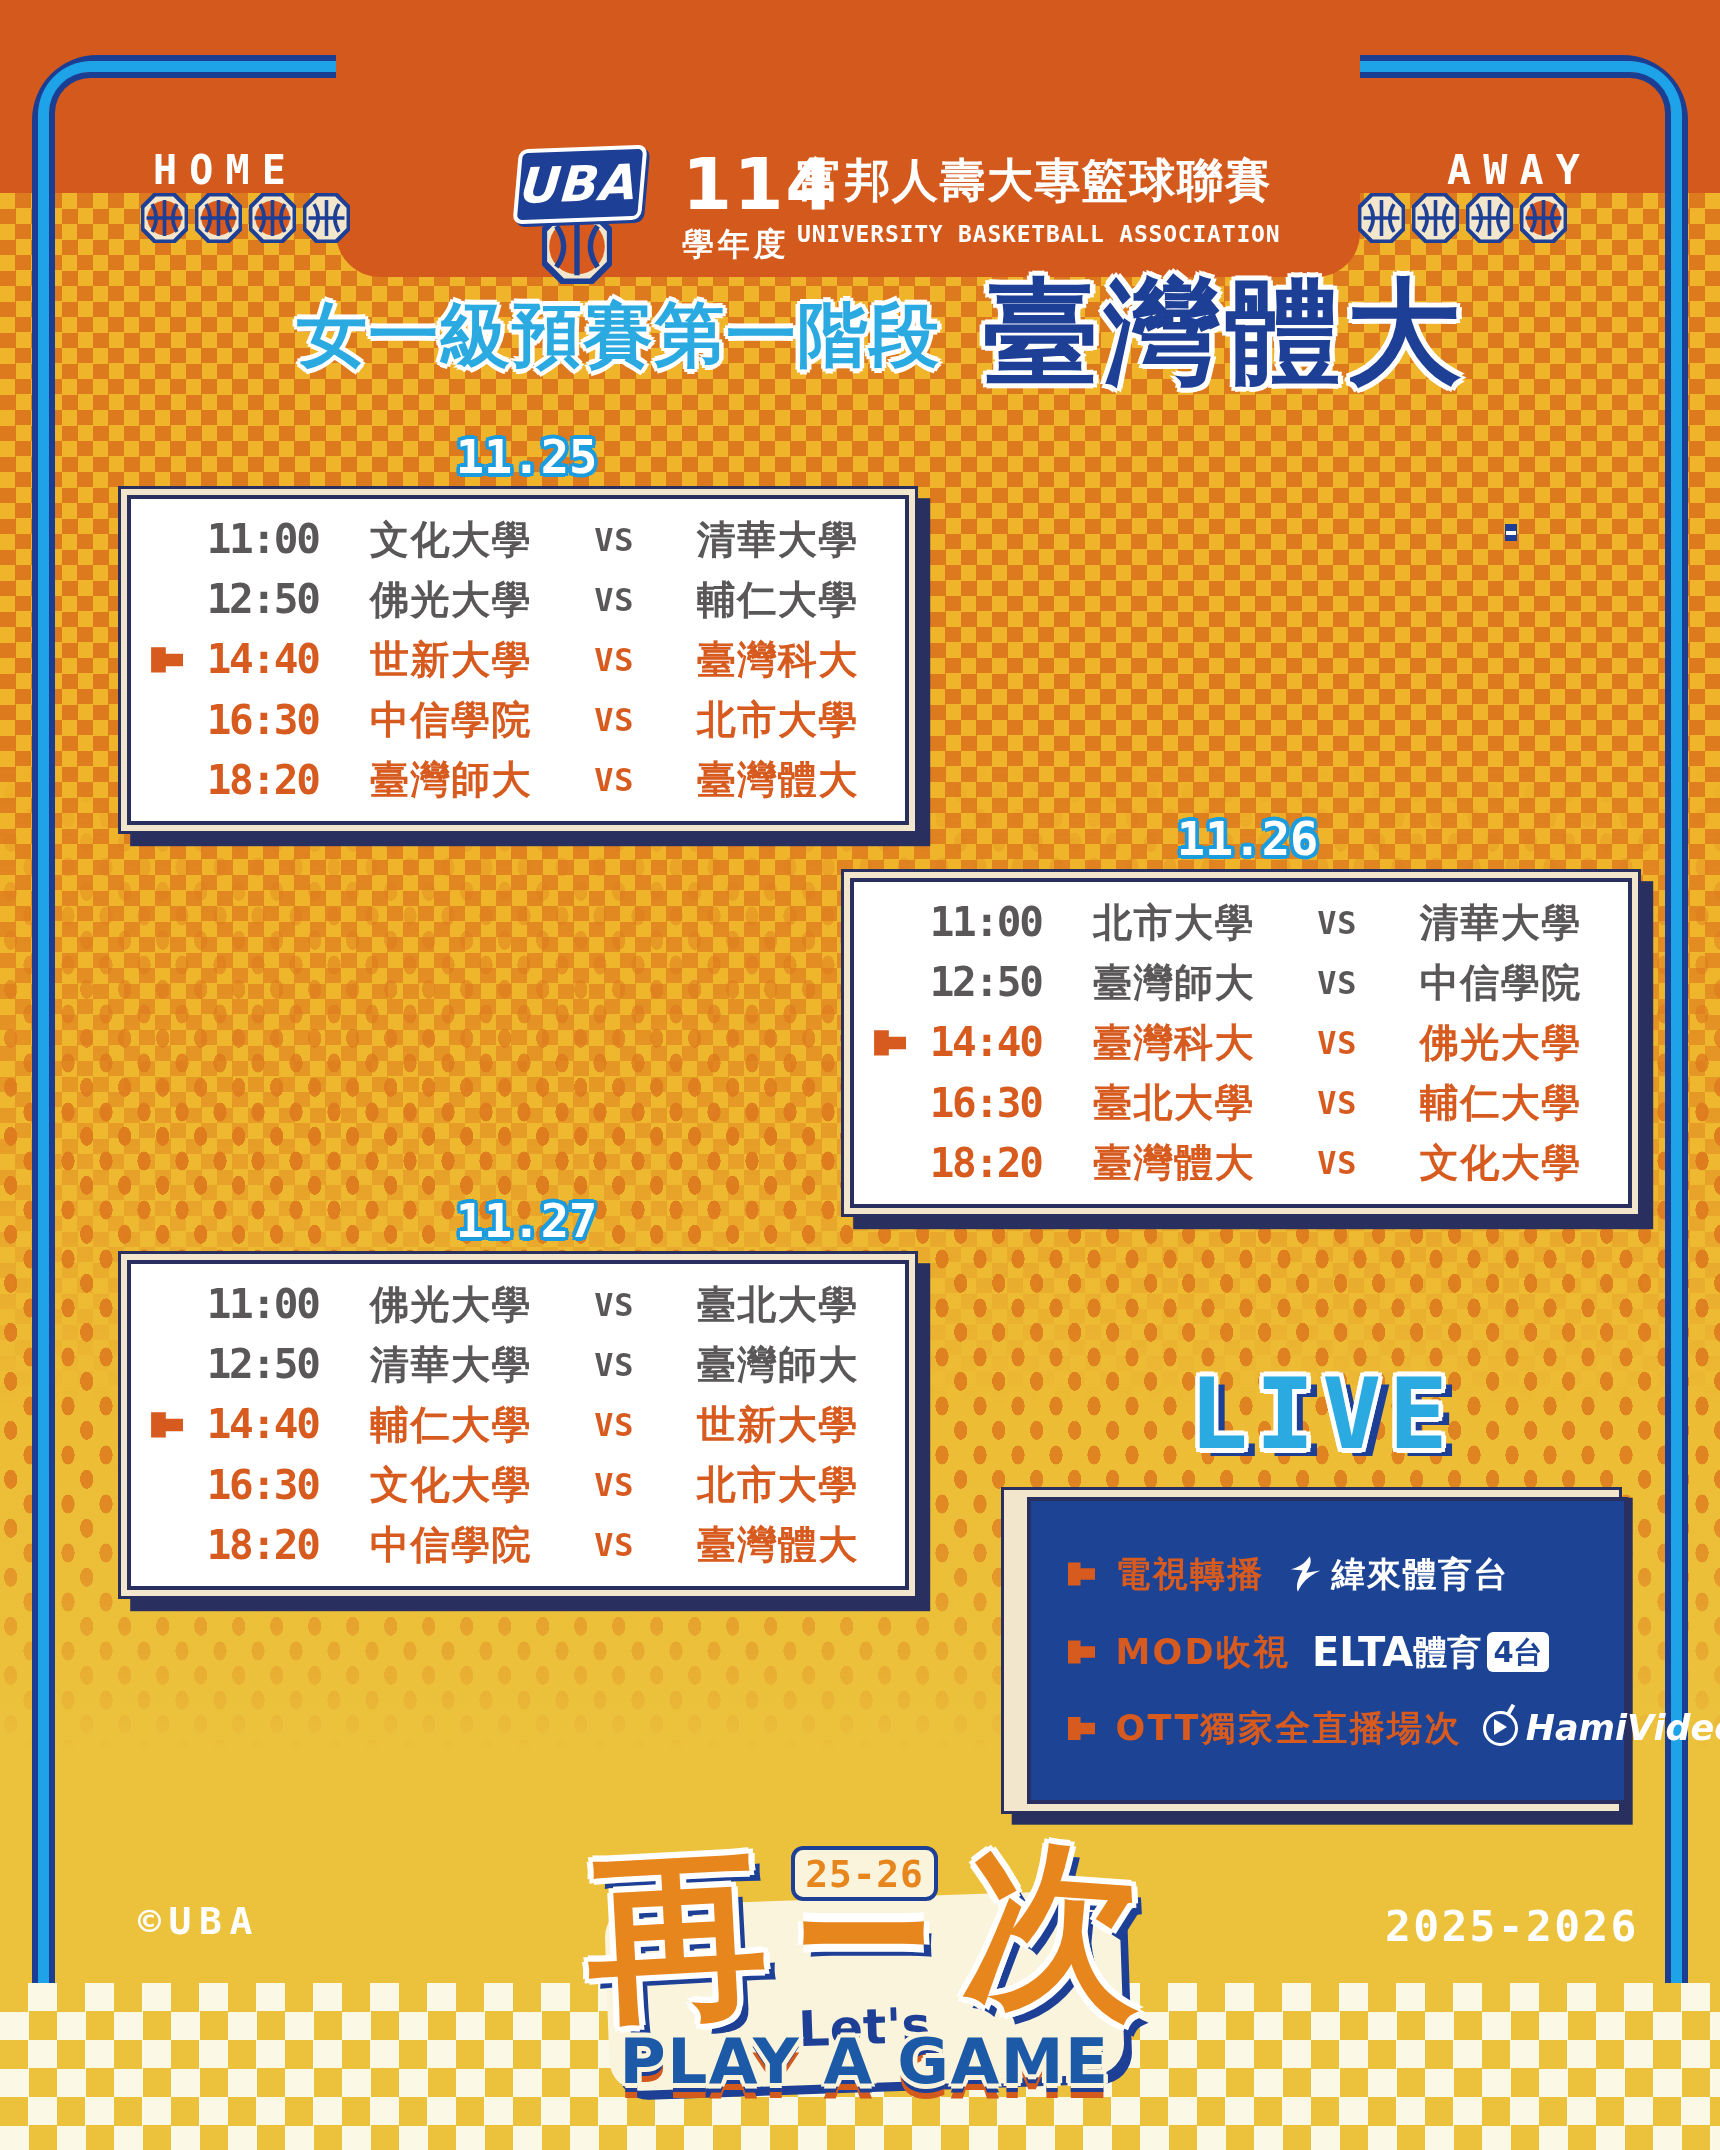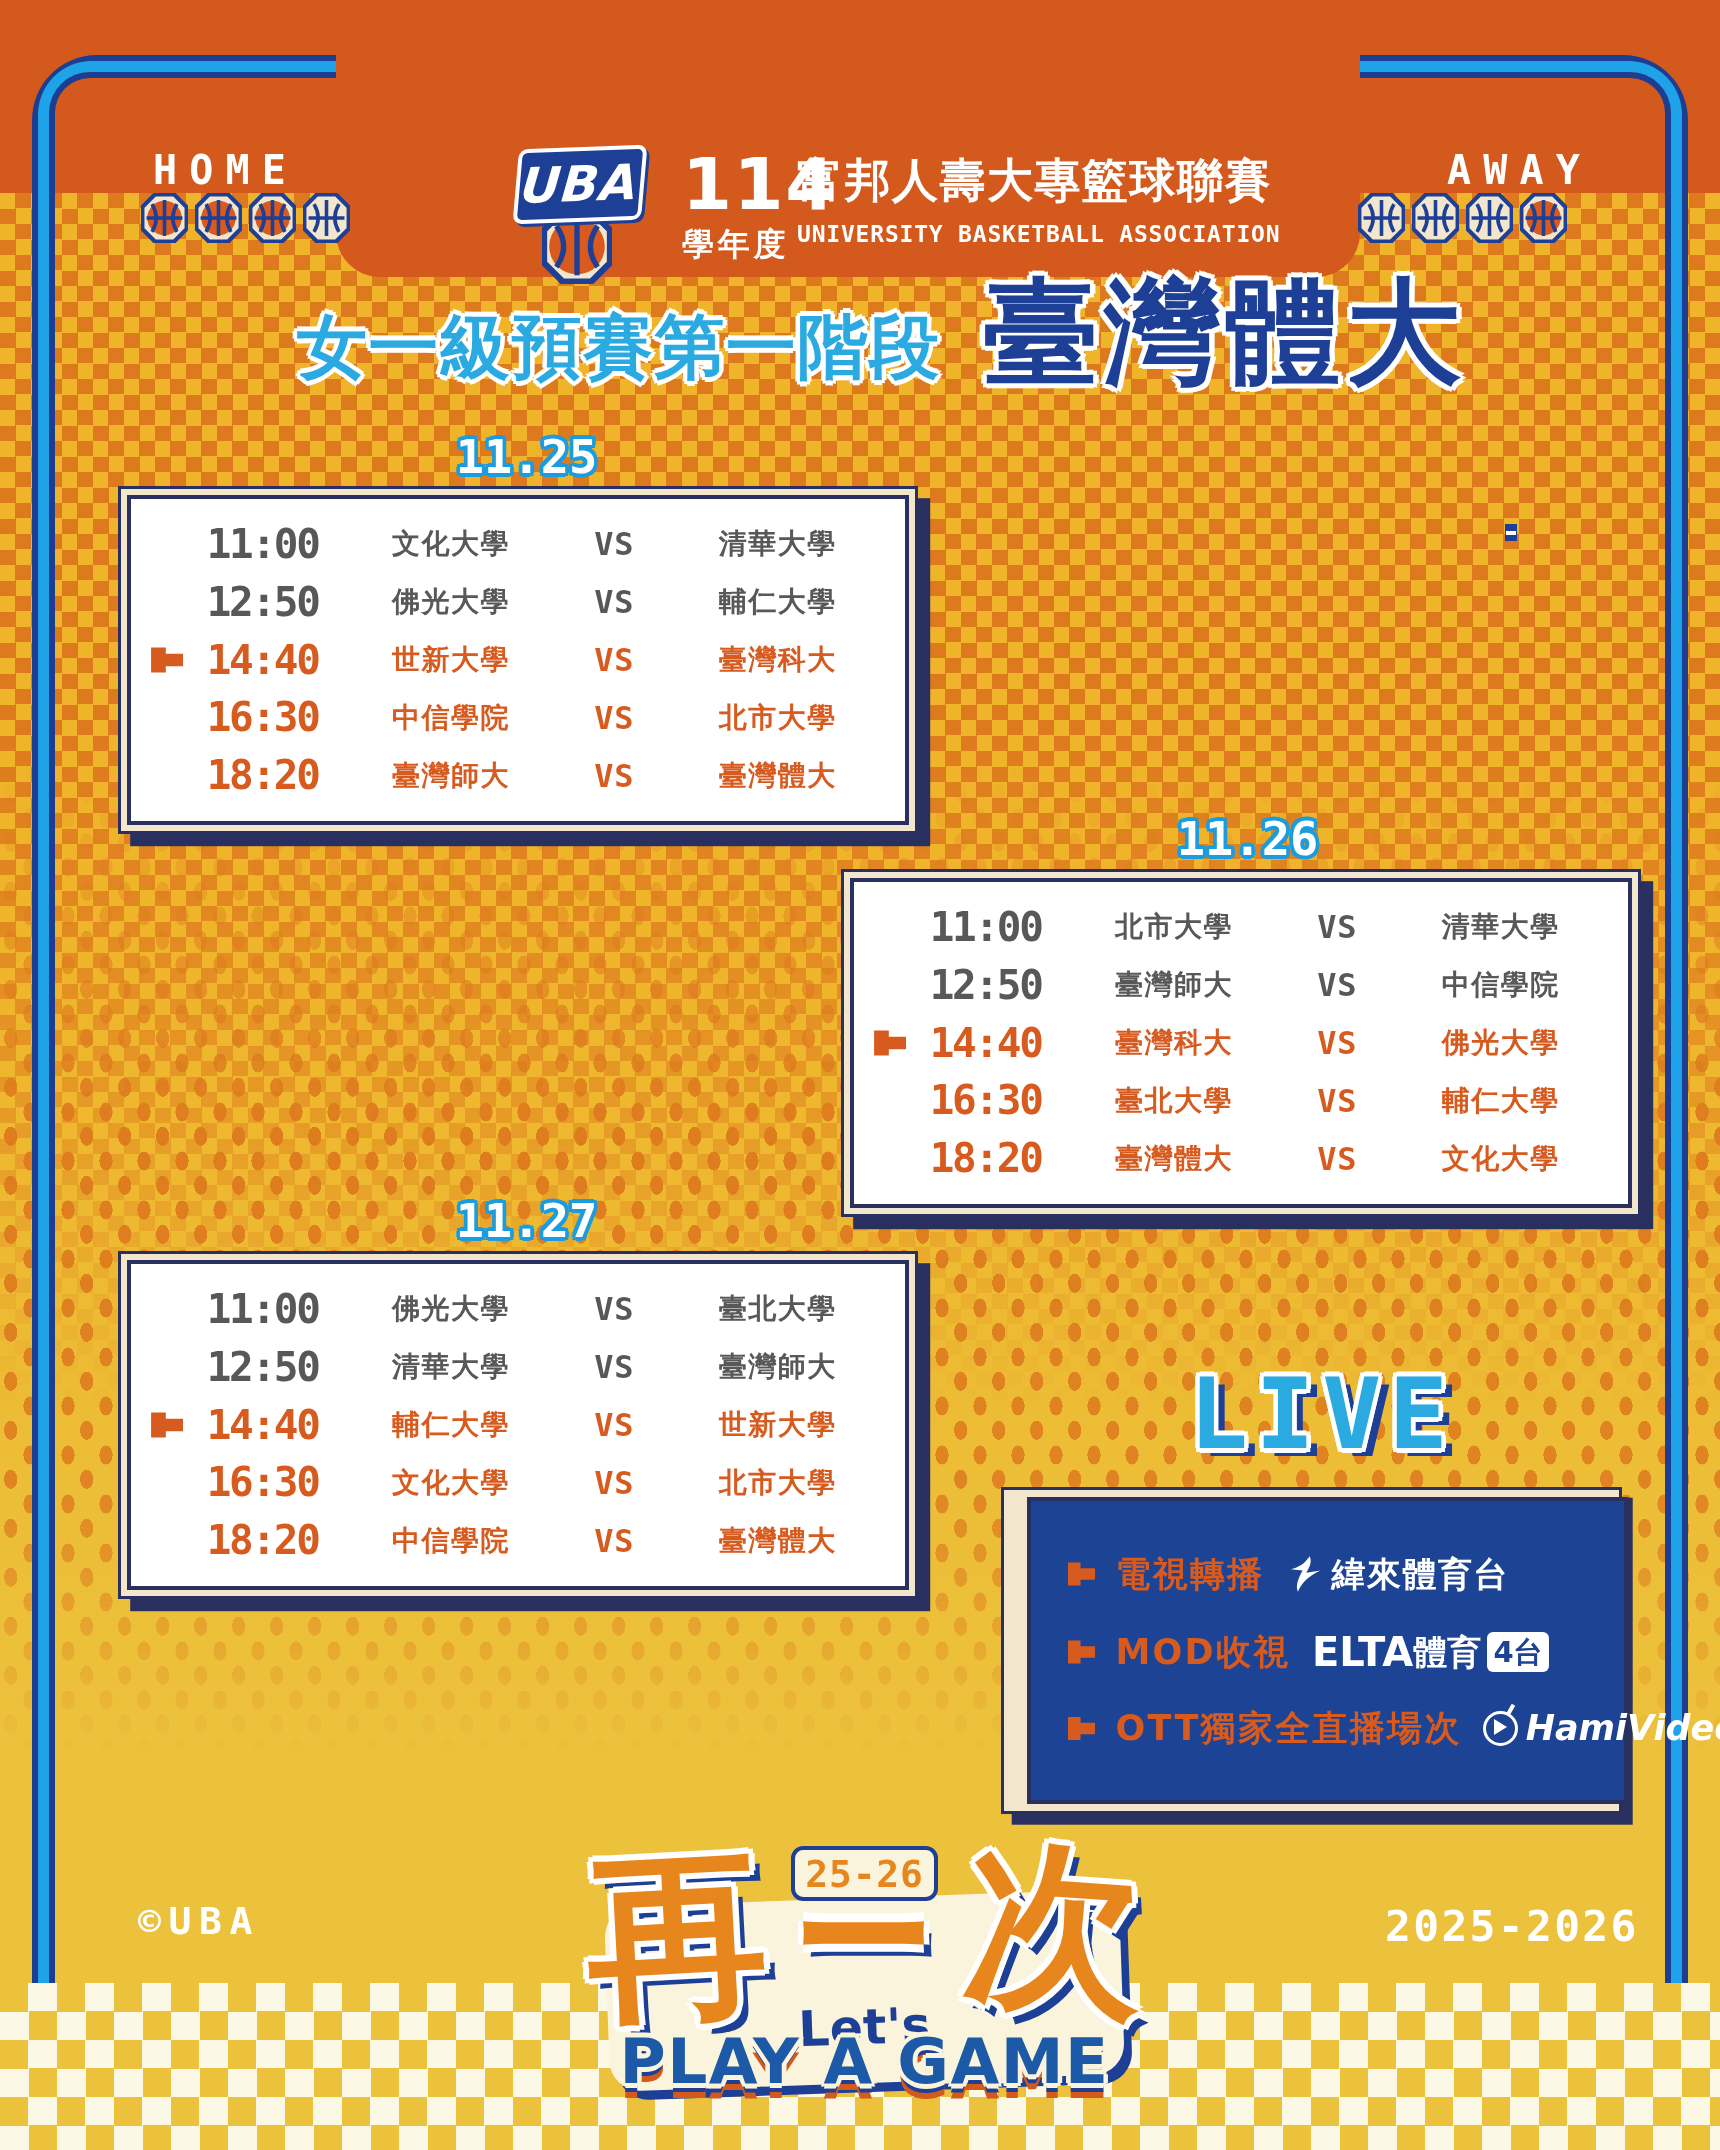--- a/index.html
+++ b/index.html
@@ -59,41 +59,41 @@
   .uba-ball{position:absolute;left:31px;bottom:-3.1px;width:70px;height:54px;z-index:1;}
   .uba-ball svg{width:70px;height:75px;}
   .hdr-year{position:absolute;left:682px;top:148px;color:#fff;text-align:left;}
   .hdr-year .y{font:900 72px/1 var(--sans);letter-spacing:1.5px;}
   .hdr-year .ys{font:700 32px/1 var(--sans);letter-spacing:3.8px;margin-top:7.6px;}
   .hdr-title-zh{position:absolute;left:797px;top:157px;color:#fff;font:900 46px/1 var(--sans);letter-spacing:1.5px;}
   .hdr-title-en{position:absolute;left:797px;top:223px;color:#fff;font:900 23px/1 var(--mono);letter-spacing:0.8px;}
   
   .ow{text-shadow:-4.6px 0 0 #fff,4.6px 0 0 #fff,0 -4.6px 0 #fff,0 4.6px 0 #fff,
       -3.1px -3.1px 0 #fff,3.1px -3.1px 0 #fff,-3.1px 3.1px 0 #fff,3.1px 3.1px 0 #fff;}
-  .stage-label{position:absolute;left:297px;top:312px;color:var(--sky);font:900 70px/1 var(--sans);letter-spacing:1.5px;}
+  .stage-label{position:absolute;left:297px;top:300px;color:var(--sky);font:900 70px/1 var(--sans);letter-spacing:1.5px;}
   .stage-team{position:absolute;left:983px;top:275px;color:var(--navy);font:900 115px/1 var(--sans);letter-spacing:6.1px;
     text-shadow:-5.4px 0 0 #fff,5.4px 0 0 #fff,0 -5.4px 0 #fff,0 5.4px 0 #fff,
       -3.8px -3.8px 0 #fff,3.8px -3.8px 0 #fff,-3.8px 3.8px 0 #fff,3.8px 3.8px 0 #fff;}
   .date-tag{position:absolute;width:153px;text-align:center;color:#fff;font:900 47px/1 var(--mono);letter-spacing:0px;
     text-shadow:-3.8px 0 0 var(--sky-deep),3.8px 0 0 var(--sky-deep),0 -3.8px 0 var(--sky-deep),0 3.8px 0 var(--sky-deep),
       -3.1px -3.1px 0 var(--sky-deep),3.1px -3.1px 0 var(--sky-deep),-3.1px 3.1px 0 var(--sky-deep),3.1px 3.1px 0 var(--sky-deep);}
   .dt-1{left:450px;top:433px;} .dt-2{left:1171px;top:815px;} .dt-3{left:450px;top:1197px;}
   
   .tbl{position:absolute;width:800px;height:348px;background:var(--cream);
     border:3.1px solid var(--tbl-navy);padding:6.1px;box-shadow:12.2px 12.2px 0 var(--tbl-navy);}
   .tbl-inner{width:100%;height:100%;background:#fff;border:4.6px solid var(--tbl-navy);
     display:flex;flex-direction:column;justify-content:space-evenly;padding:7.6px 7.6px 7.6px 20px;}
   .tbl-1{left:118px;top:486px;} .tbl-2{left:841px;top:869px;} .tbl-3{left:118px;top:1251px;}
   .game-row{display:flex;align-items:center;font-weight:900;}
   .game-row.gray{color:var(--gray);} .game-row.orange{color:var(--torange);}
   .arrow{width:32px;height:35px;background:var(--torange);margin-right:10.7px;flex:0 0 32px;
     clip-path:polygon(0 14%,46% 14%,46% 32%,100% 32%,100% 68%,46% 68%,46% 86%,0 86%);}
   .arrow.off{visibility:hidden;}
   .g-time{width:145px;text-align:center;font:900 41px/1 var(--mono);letter-spacing:-2.3px;}
-  .g-team{width:252px;text-align:center;font-size:28px;letter-spacing:1.5px;}
+  .g-team{width:252px;text-align:center;font-size:39px;letter-spacing:1.5px;}
   .g-vs{width:92px;text-align:center;font:900 32px/1 var(--mono);letter-spacing:0.8px;}
   
   .live-title{position:absolute;left:1189px;top:1365px;color:var(--sky);font:900 98px/1 var(--mono);letter-spacing:7.6px;
     text-shadow:-4.6px 0 0 #fff,4.6px 0 0 #fff,0 -4.6px 0 #fff,0 4.6px 0 #fff,
       -3.8px -3.8px 0 #fff,3.8px -3.8px 0 #fff,-3.8px 3.8px 0 #fff,3.8px 3.8px 0 #fff,
       10.7px 8.4px 0 var(--navy);}
   .live-box{position:absolute;left:1001px;top:1487px;width:621px;height:327px;background:var(--cream);
     border:3.1px solid var(--tbl-navy);padding:6.9px;box-shadow:10.7px 10.7px 0 var(--tbl-navy);}
   .live-inner{width:100%;height:100%;background:var(--live-bg);border:4.6px solid var(--tbl-navy);
     display:flex;flex-direction:column;justify-content:space-evenly;padding:15.3px 15.3px 15.3px 37px;margin-left:16px;}

